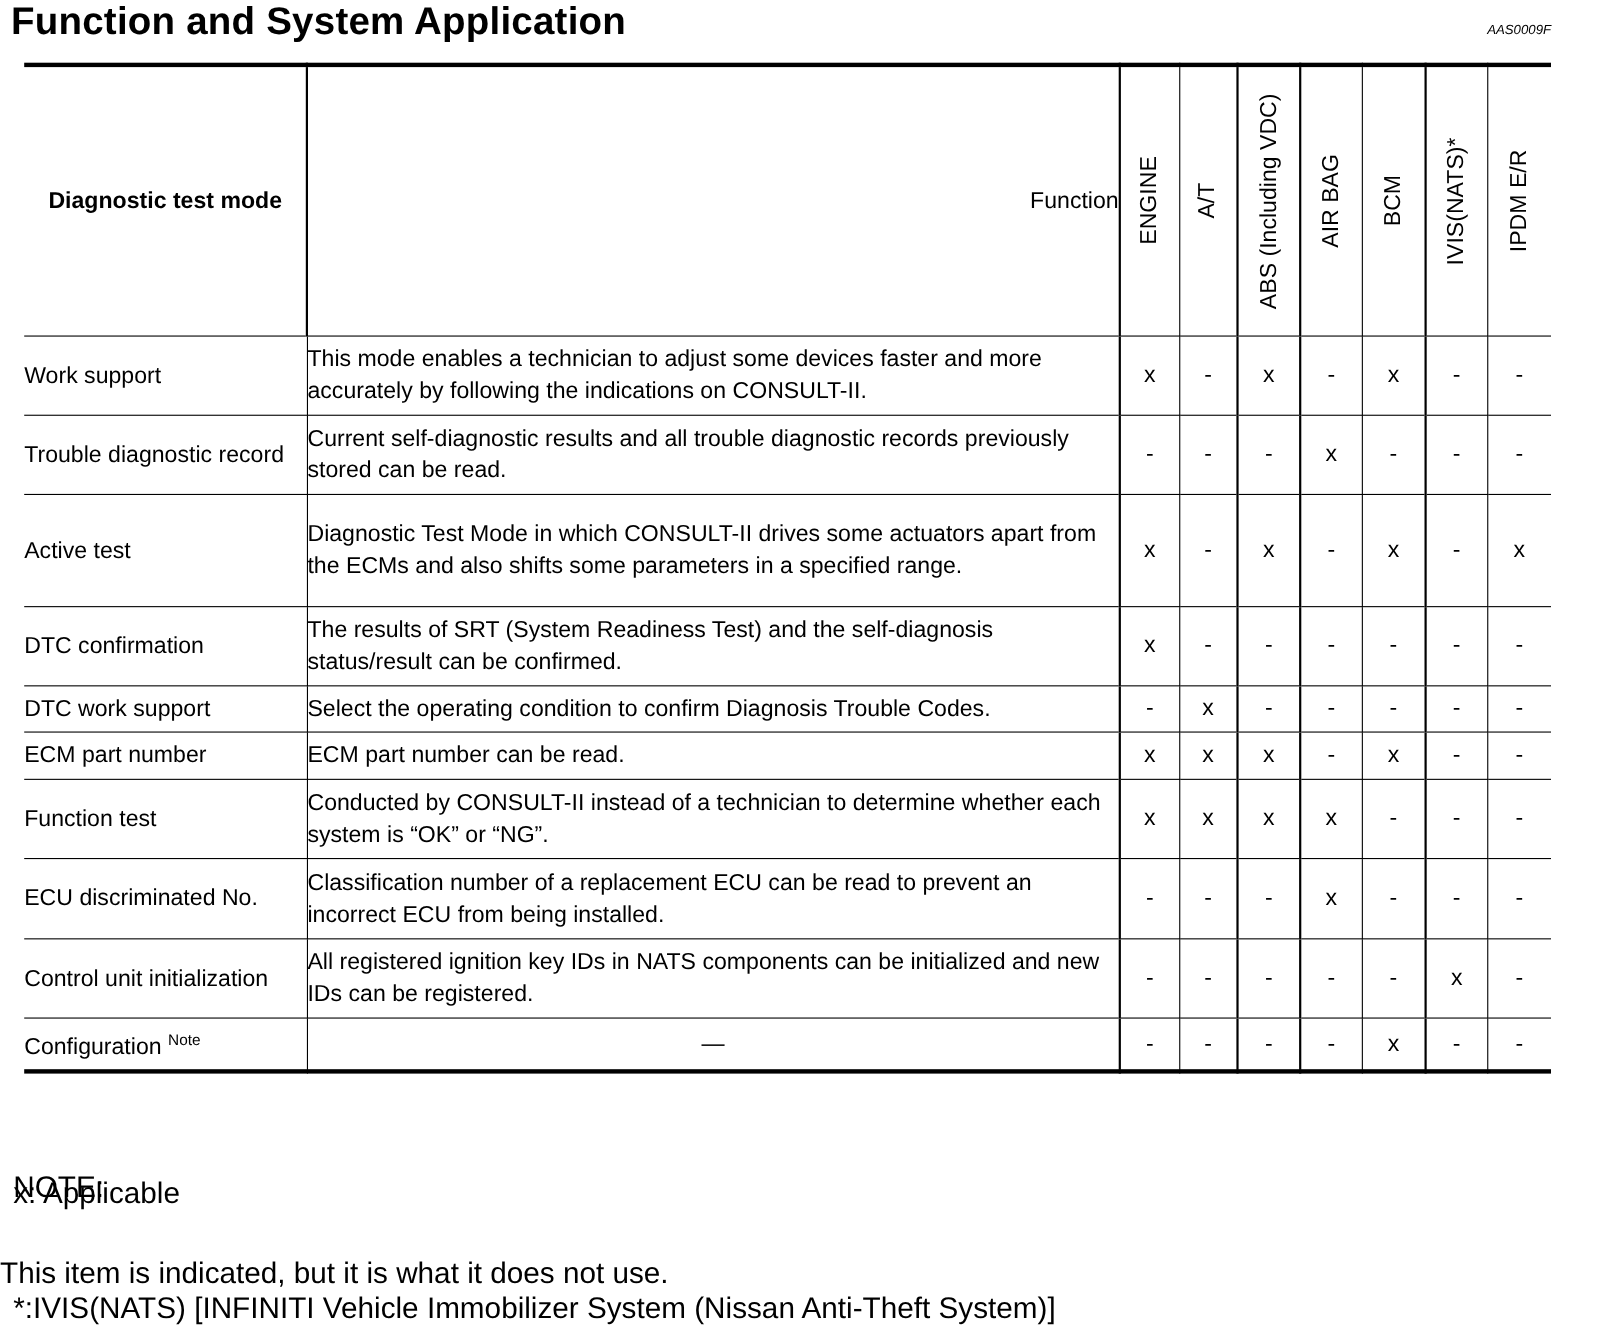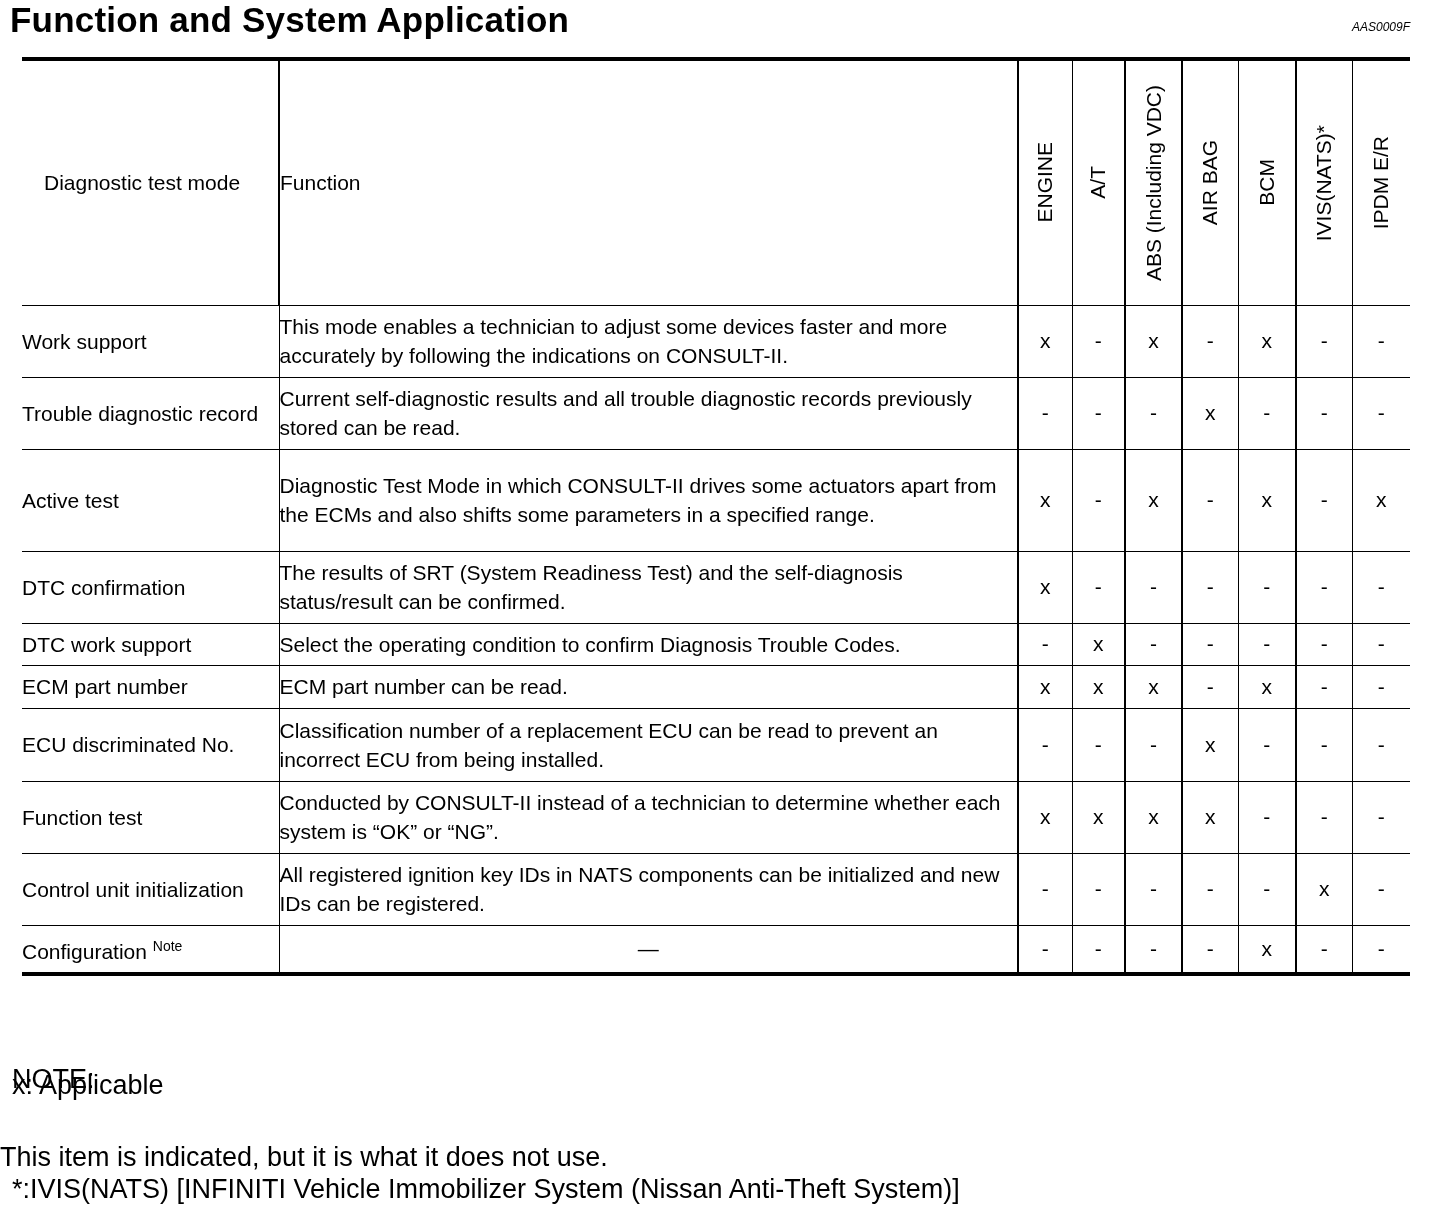--- a/index.html
+++ b/index.html
@@ -6,22 +6,22 @@
   body { width:1456px; height:1212px; position:relative; overflow:hidden; color:#000; font-family:"Liberation Sans", sans-serif; }
   .title { position:absolute; left:10px; top:0px; font-size:35px; font-weight:bold; letter-spacing:0.2px; line-height:40px; }
   .code { position:absolute; left:1352px; top:20px; font-size:12px; font-style:italic; }
   table.main { position:absolute; left:22px; top:57px; width:1388px; border-collapse:collapse; table-layout:fixed; }
   table.main thead tr { height:246px; }
   table.main { border-top:4px solid #000; border-bottom:4px solid #000; }
   table.main td, table.main th { border:1.5px solid #000; padding:0; font-size:21px; font-weight:normal; vertical-align:middle; }
   table.main tr > *:first-child { border-left:none; }
   table.main tr > *:last-child { border-right:none; }
   table.main th.vcol { border-left:2.5px solid #000; }
-  table.main th.hmode { text-align:left; padding-left:22px; }
-  table.main th.hfunc { text-align:left; border-left:2px solid #000; border-right:2.5px solid #000; }
+  table.main th.hmode { text-align:left; padding-left:22px;font-weight:bold; }
+  table.main th.hfunc { text-align:right; border-left:2px solid #000; border-right:2.5px solid #000; }
   .vtext { writing-mode:vertical-rl; transform:rotate(180deg); white-space:nowrap; display:inline-block; font-size:21px; }
   th.vcol { text-align:center; vertical-align:middle; }
   th.vcol .vwrap { height:240px; display:flex; align-items:center; justify-content:center; }
   td.mode { padding-left:16px; padding-right:6px; line-height:29px; }
   td.func { padding-left:15px; padding-right:10px; line-height:29px; border-left:2px solid #000; border-right:2.5px solid #000; }
   td.cell { text-align:center; font-size:20px; }
   td.cell.thick { border-left:2.5px solid #000; }
   sup.note { font-size:14px; vertical-align:8px; }
   .legend { position:absolute; left:12px; top:1070px; font-size:27px; }
   .note-h { position:absolute; left:12px; top:1064px; font-size:27px; font-weight:normal; }
@@ -147,37 +147,37 @@
         <td class="mode"><span>ECM part number</span></td>
         <td class="func">ECM part number can be read.</td>
         <td class="cell thick">x</td>
         <td class="cell">x</td>
         <td class="cell thick">x</td>
         <td class="cell thick">-</td>
         <td class="cell">x</td>
         <td class="cell thick">-</td>
         <td class="cell">-</td>
       </tr>
+      <tr style="height: 72px;">
+        <td class="mode"><span>Function test</span></td>
+        <td class="func">Conducted by CONSULT-II instead of a technician to determine whether each system is “OK” or “NG”.</td>
+        <td class="cell thick">x</td>
+        <td class="cell">x</td>
+        <td class="cell thick">x</td>
+        <td class="cell thick">x</td>
+        <td class="cell">-</td>
+        <td class="cell thick">-</td>
+        <td class="cell">-</td>
+      </tr>
       <tr style="height: 73px;">
         <td class="mode"><span>ECU discriminated No.</span></td>
         <td class="func">Classification number of a replacement ECU can be read to prevent an incorrect ECU from being installed.</td>
         <td class="cell thick">-</td>
         <td class="cell">-</td>
         <td class="cell thick">-</td>
-        <td class="cell thick">x</td>
-        <td class="cell">-</td>
-        <td class="cell thick">-</td>
-        <td class="cell">-</td>
-      </tr>
-      <tr style="height: 72px;">
-        <td class="mode"><span>Function test</span></td>
-        <td class="func">Conducted by CONSULT-II instead of a technician to determine whether each system is “OK” or “NG”.</td>
-        <td class="cell thick">x</td>
-        <td class="cell">x</td>
-        <td class="cell thick">x</td>
         <td class="cell thick">x</td>
         <td class="cell">-</td>
         <td class="cell thick">-</td>
         <td class="cell">-</td>
       </tr>
       <tr style="height: 72px;">
         <td class="mode"><span>Control unit initialization</span></td>
         <td class="func">All registered ignition key IDs in NATS components can be initialized and new IDs can be registered.</td>
         <td class="cell thick">-</td>
         <td class="cell">-</td>

